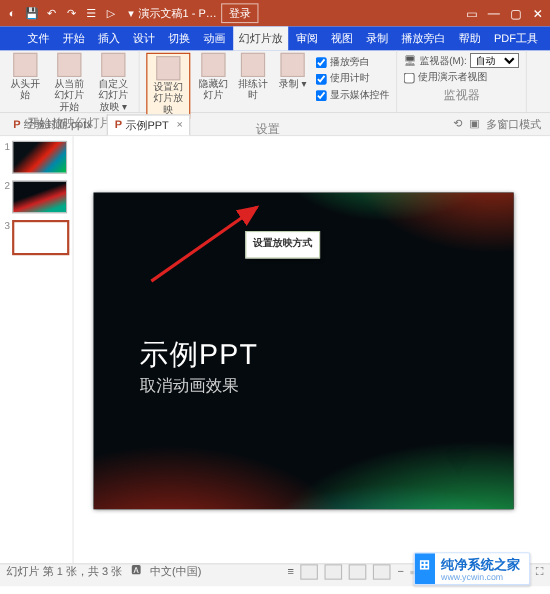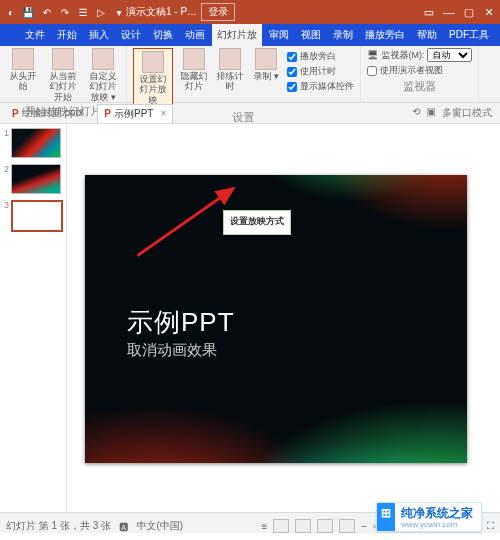--- a/index.html
+++ b/index.html
@@ -47,21 +47,21 @@
  radial-gradient(ellipse 95% 80% at 18% 120%, rgba(210,40,20,.95) 0%, rgba(210,40,20,0) 50%),
  radial-gradient(ellipse 80% 65% at 70% 128%, rgba(20,140,210,.9) 0%, rgba(20,140,210,0) 55%),
  radial-gradient(ellipse 55% 45% at 95% -8%, rgba(200,50,20,.8) 0%, rgba(200,50,20,0) 60%),
  radial-gradient(ellipse 45% 35% at 70% -12%, rgba(20,180,90,.8) 0%, rgba(20,180,90,0) 60%);} 
 .slide-title{position:absolute;left:42px;top:130px;color:#fff;font-size:26px;letter-spacing:1px;}
 .slide-sub{position:absolute;left:42px;top:166px;color:#cfcfcf;font-size:15px;}
 .tooltip{position:absolute;left:156px;top:86px;background:#fff;border:1px solid #bca;box-shadow:2px 2px 3px rgba(0,0,0,.2);padding:4px 6px;font-size:9px;color:#555;max-width:95px;z-index:30;}
 .tooltip .tt-title{font-weight:bold;color:#333;margin-bottom:2px;}
 .arrow{position:absolute;left:61px;top:58px;width:115px;height:80px;z-index:20;}
 .arrow svg{width:100%;height:100%;}
-.statusbar{height:20px;background:#f3f3f3;border-top:1px solid #d9d9d9;display:flex;align-items:flex-end;padding:0 6px;font-size:10px;color:#666;}
+.statusbar{height:20px;background:#f3f3f3;border-top:1px solid #d9d9d9;display:flex;align-items:flex-start;padding:0 6px;font-size:10px;color:#666;}
 .sb-right{margin-left:auto;display:flex;align-items:center;gap:6px;}
 .view-btn{width:14px;height:12px;border:1px solid #bbb;background:#eee;}
 .zoom-line{width:70px;height:3px;background:#c9c9c9;position:relative;}
 .zoom-line::after{content:"";position:absolute;left:32px;top:-3px;width:3px;height:9px;background:#888;}
 .watermark{position:absolute;right:18px;bottom:8px;background:linear-gradient(90deg,#1e90ff 0 18px,#fff 18px);border:1px solid #cfe2ff;padding:2px 8px 2px 24px;font-size:12px;color:#156dce;font-weight:bold;border-radius:2px;box-shadow:0 1px 2px rgba(0,0,0,.15);}
 .watermark .wi{position:absolute;left:4px;top:3px;color:#fff;font-size:12px;}
 .watermark .wd{font-size:8px;color:#6fa8e6;font-weight:normal;display:block;margin-top:-2px;}
 .faintmark{position:absolute;right:70px;bottom:68px;font-size:46px;color:rgba(0,0,0,.03);font-weight:900;pointer-events:none;}
 </style>
 </head>

